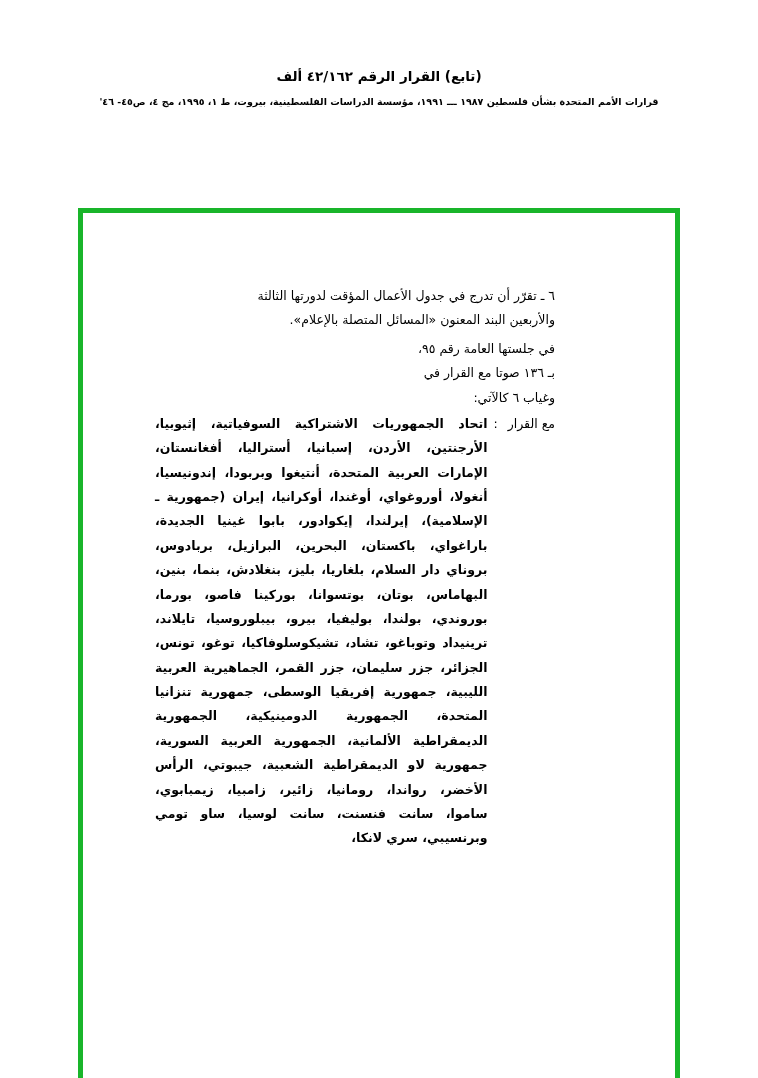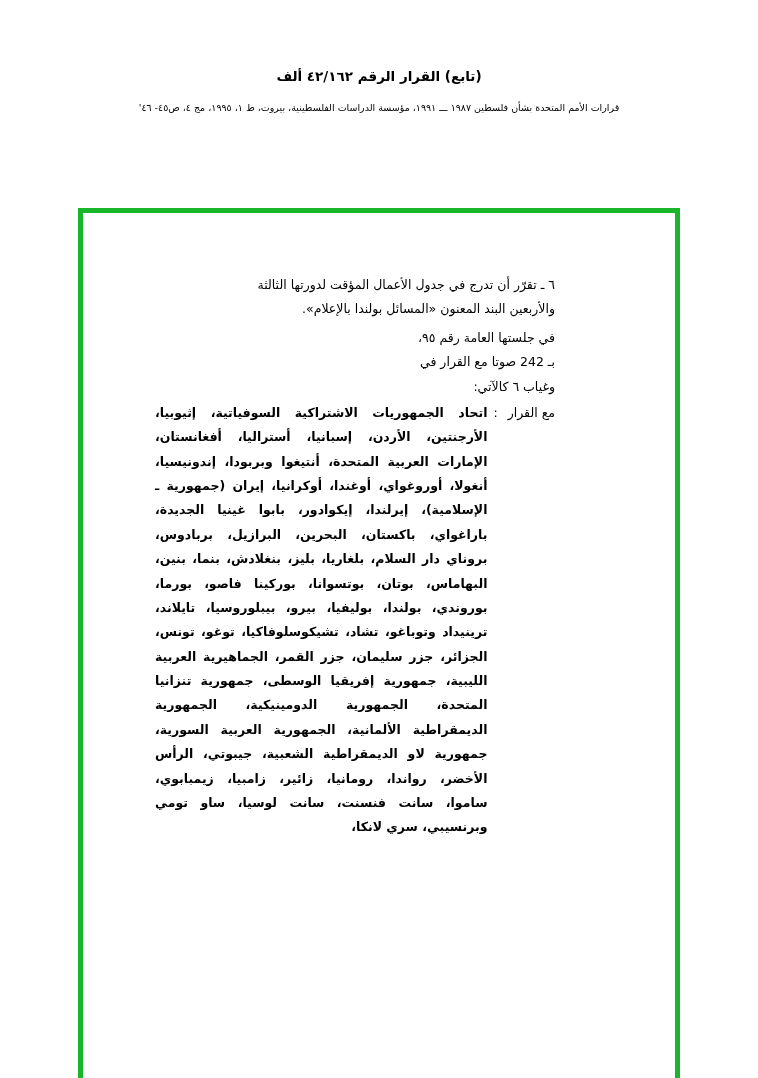--- a/index.html
+++ b/index.html
@@ -24,23 +24,23 @@
   .doc-title {
     text-align: center;
     font-weight: bold;
     font-size: 13.5px;
     margin-top: 68px;
     letter-spacing: 0px;
     direction: rtl;
   }
   .doc-subtitle {
     text-align: center;
-    font-weight: normal;
+    font-weight: bold;
     font-size: 9.5px;
-    margin-top: 18px;
+    margin-top: 12px;
     direction: rtl;
   }
   .green-frame {
     position: absolute;
     top: 140px;
     right: 78px;
     left: 78px;
     height: 880px;
     border: 5px solid #19b52a;
     box-sizing: border-box;
@@ -50,20 +50,21 @@
     position: absolute;
     top: 60px;
     right: 120px;
     width: 400px;
     direction: rtl;
   }
   .line-block {
     font-size: 12.5px;
     line-height: 1.95;
     direction: rtl;
+    margin-top: 11px;
   }
   .line-block .ln {
     display: block;
     white-space: nowrap;
   }
   .vote-block {
     margin-top: 4px;
   }
   .listing {
     margin-top: 2px;
@@ -96,26 +97,26 @@
 
   <div class="doc-title">(تابع) القرار الرقم ٤٢/١٦٢ ألف</div>
   <div class="doc-subtitle">قرارات الأمم المتحدة بشأن فلسطين ١٩٨٧ ـــ ١٩٩١، مؤسسة الدراسات الفلسطينية، بيروت، ط ١، ١٩٩٥، مج ٤، ص٤٥- ٤٦'</div>
 
   <div class="green-frame" style="border-color: rgb(25, 181, 42);">
 
     <div class="body-wrap">
 
       <div class="line-block">
         <span class="ln">٦ ـ تقرّر أن تدرج في جدول الأعمال المؤقت لدورتها الثالثة</span>
-        <span class="ln">والأربعين البند المعنون «المسائل بولندا بالإعلام».</span>
+        <span class="ln">والأربعين البند المعنون «المسائل المتصلة بالإعلام».</span>
       </div>
 
       <div class="line-block vote-block">
         <span class="ln">في جلستها العامة رقم ٩٥،</span>
-        <span class="ln">بـ 242 صوتا مع القرار في</span>
+        <span class="ln">بـ ١٣٦ صوتا مع القرار في</span>
         <span class="ln">وغياب ٦ كالآتي:</span>
       </div>
 
       <div class="listing">
         <span class="listing-label">مع القرار</span>
         <span class="listing-colon">:</span>
         <span class="listing-body">اتحاد الجمهوريات الاشتراكية السوفياتية، إثيوبيا، الأرجنتين، الأردن، إسبانيا، أستراليا، أفغانستان، الإمارات العربية المتحدة، أنتيغوا وبربودا، إندونيسيا، أنغولا، أوروغواي، أوغندا، أوكرانيا، إيران (جمهورية ـ الإسلامية)، إيرلندا، إيكوادور، بابوا غينيا الجديدة، باراغواي، باكستان، البحرين، البرازيل، بربادوس، بروناي دار السلام، بلغاريا، بليز، بنغلادش، بنما، بنين، البهاماس، بوتان، بوتسوانا، بوركينا فاصو، بورما، بوروندي، بولندا، بوليفيا، بيرو، بيبلوروسيا، تايلاند، ترينيداد وتوباغو، تشاد، تشيكوسلوفاكيا، توغو، تونس، الجزائر، جزر سليمان، جزر القمر، الجماهيرية العربية الليبية، جمهورية إفريقيا الوسطى، جمهورية تنزانيا المتحدة، الجمهورية الدومينيكية، الجمهورية الديمقراطية الألمانية، الجمهورية العربية السورية، جمهورية لاو الديمقراطية الشعبية، جيبوتي، الرأس الأخضر، رواندا، رومانيا، زائير، زامبيا، زيمبابوي، ساموا، سانت فنسنت، سانت لوسيا، ساو تومي وبرنسيبي، سري لانكا،</span>
       </div>
 
     </div>

